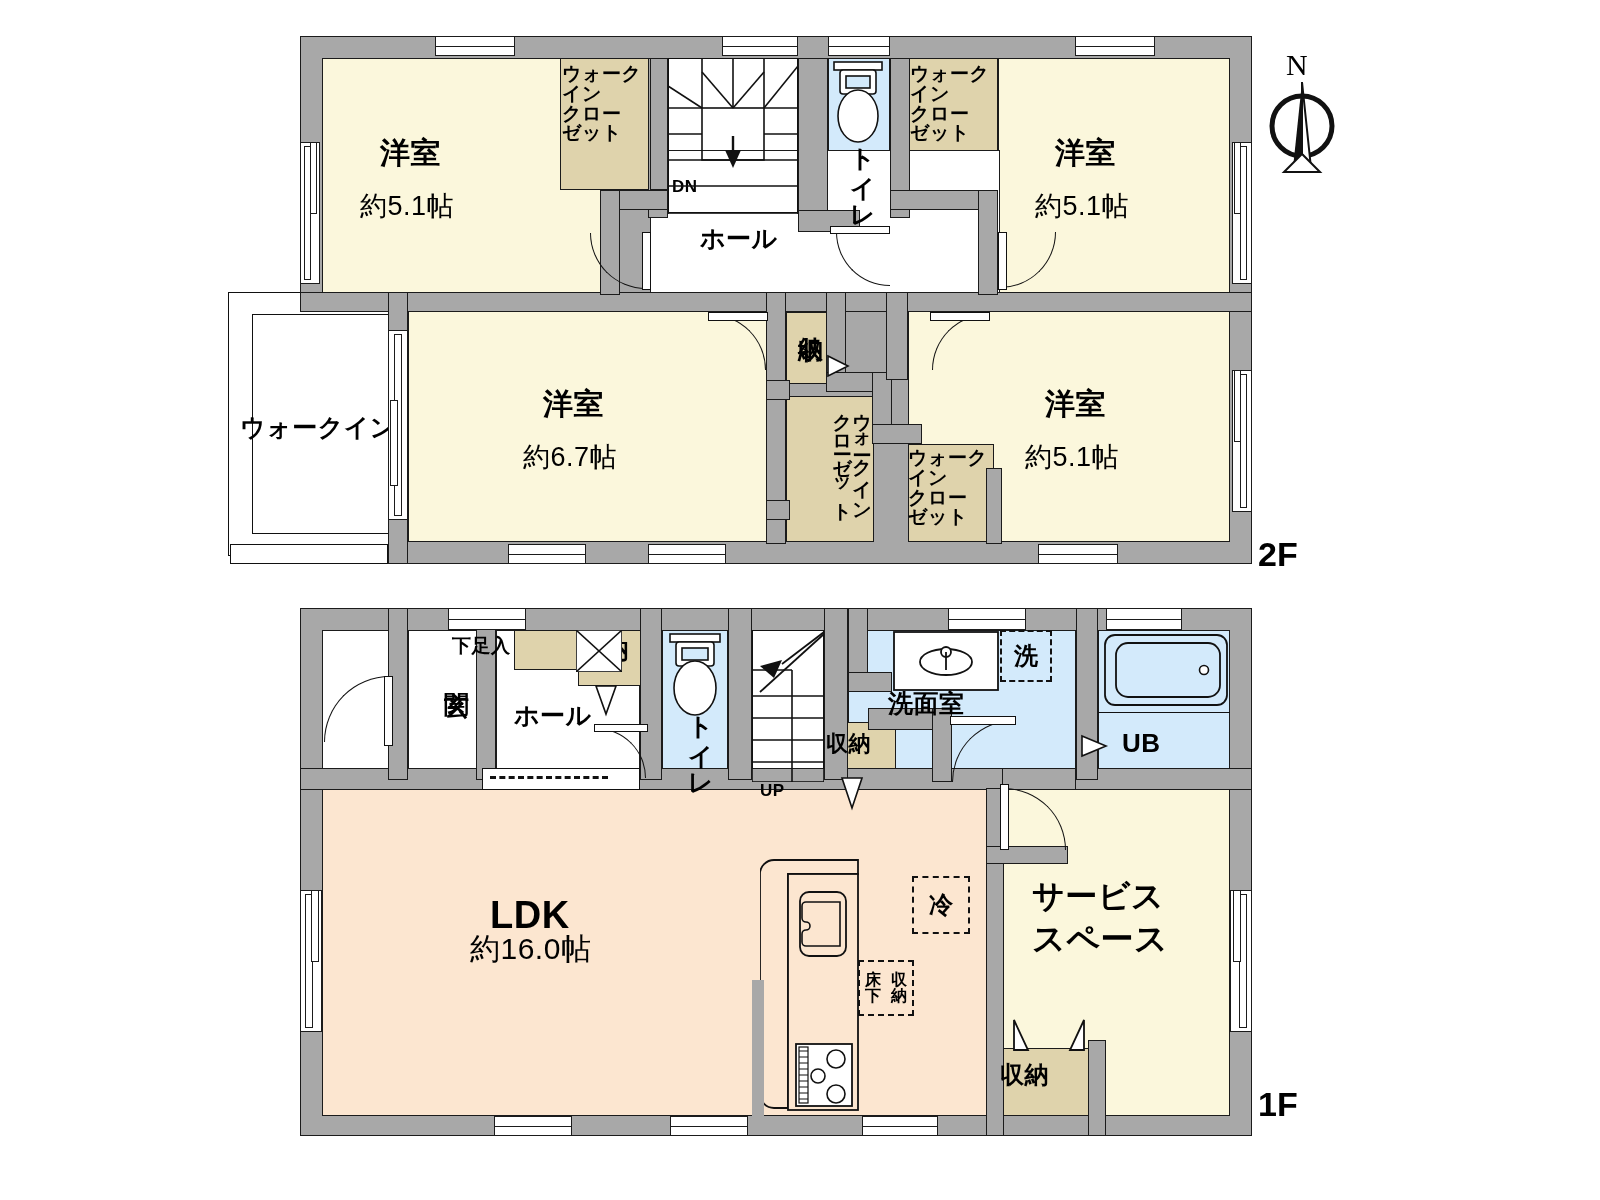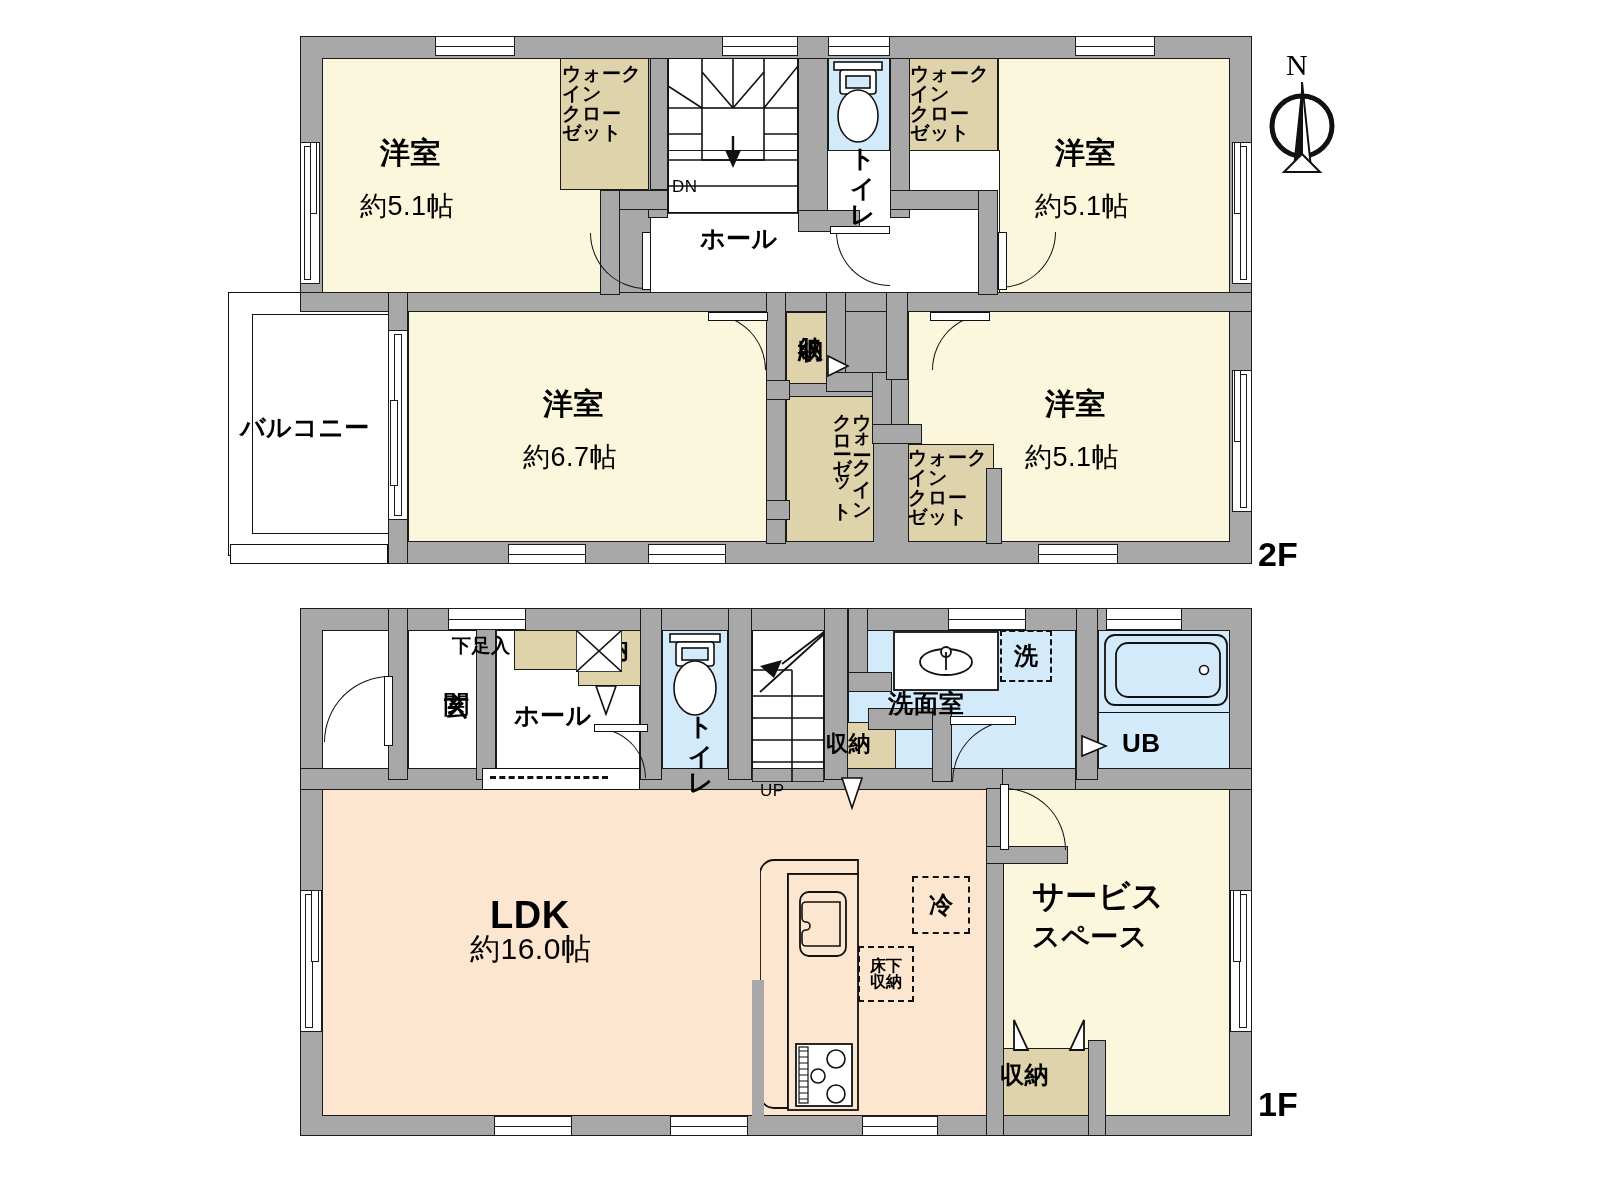--- a/index.html
+++ b/index.html
@@ -17,21 +17,21 @@
   .r-blue{background:#d3eafb;}
   .r-white{background:#ffffff;}
   .r-tan{background:#dfd3ac;}
 
   .lbl{position:absolute;text-align:left;line-height:1.06;white-space:pre;letter-spacing:.5px;}
   .lbl-name{font-size:30px;font-weight:bold;}
   .lbl-area{font-size:27px;font-weight:normal;}
   .lbl-mid{font-size:25px;font-weight:bold;}
   .lbl-sm{font-size:19px;font-weight:bold;line-height:1.04;}
   .lbl-en{font-size:20px;font-weight:bold;font-family:"Liberation Sans",sans-serif;}
-  .lbl-en-sm{font-size:17px;font-weight:normal;}
+  .lbl-en-sm{font-size:17px;font-weight:bold;}
   .vert{writing-mode:vertical-rl;text-orientation:upright;}
 
   .floorlabel{position:absolute;font-size:34px;font-weight:bold;}
 
   
   .win{position:absolute;background:#fff;border:1.6px solid #1b1b1b;box-sizing:border-box;}
   .win.h::after{content:"";position:absolute;left:0;right:0;top:50%;height:0;border-top:1.4px solid #1b1b1b;}
   
   .sash{position:absolute;background:#fff;border:1.5px solid #1b1b1b;box-sizing:border-box;}
 
@@ -95,21 +95,21 @@
     <div class="room r-tan" style="left:786px;top:396px;width:88px;height:146px;"></div>
 
     <div class="room r-tan" style="left:908px;top:444px;width:86px;height:98px;"></div>
 
     <div class="room r-yellow" style="left:908px;top:310px;width:322px;height:232px;"></div>
 
     <div class="room r-tan" style="left:908px;top:444px;width:86px;height:98px;"></div>
 
     <div class="thin" style="left:228px;top:292px;width:174px;height:264px;background:#fff;"></div>
     <div class="thin" style="left:252px;top:314px;width:150px;height:220px;background:#fff;"></div>
-    <div class="lbl lbl-mid" style="left:240px;top:414px;width:176px;">バルコニー</div>
+    <div class="lbl lbl-mid" style="left:240px;top:414px;width:176px;">ウォークイン</div>
 
     <div class="wall" style="left:300px;top:292px;width:952px;height:20px;"></div>
 
     <div class="wall" style="left:648px;top:58px;width:20px;height:160px;"></div>
     <div class="wall" style="left:600px;top:190px;width:68px;height:20px;"></div>
     <div class="wall" style="left:600px;top:190px;width:20px;height:105px;"></div>
 
     <div class="wall" style="left:798px;top:58px;width:30px;height:166px;"></div>
     <div class="wall" style="left:798px;top:210px;width:62px;height:22px;"></div>
 
@@ -298,31 +298,31 @@
     <div class="lbl lbl-mid vert" style="left:678px;top:108px;height:80px;width:36px;">トイレ</div>
     <div class="lbl lbl-en-sm" style="left:760px;top:192px;width:50px;">UP</div>
     <div class="lbl lbl-mid" style="left:826px;top:142px;width:70px;font-size:22px;">収納</div>
     <div class="lbl lbl-mid" style="left:888px;top:100px;width:160px;">洗面室</div>
     <div class="lbl lbl-en" style="left:1122px;top:140px;width:90px;font-size:26px;">UB</div>
 
     <div class="lbl lbl-name" style="left:490px;top:305px;width:130px;font-size:38px;">LDK</div>
     <div class="lbl lbl-area" style="left:470px;top:343px;width:180px;font-size:30px;">約16.0帖</div>
 
     <div class="lbl lbl-name" style="left:1032px;top:290px;width:172px;font-size:32px;">サービス</div>
-    <div class="lbl lbl-name" style="left:1032px;top:332px;width:172px;font-size:28px;">スペース</div>
+    <div class="lbl lbl-name" style="left:1032px;top:332px;width:172px;font-size:33px;">スペース</div>
 
     <div class="lbl lbl-mid" style="left:1000px;top:472px;width:98px;font-size:24px;">収納</div>
 
     <div class="dash" style="left:1000px;top:40px;width:52px;height:52px;">
       <span>洗</span>
     </div>
     <div class="dash" style="left:912px;top:286px;width:58px;height:58px;">
       <span>冷</span>
     </div>
-    <div class="dash small" style="left:858px;top:356px;width:56px;height:56px;flex-direction:column;">
+    <div class="dash small" style="left:858px;top:370px;width:56px;height:56px;flex-direction:row;">
       <span>床下</span>
       <span>収納</span>
     </div>
 
     <svg style="position:absolute;left:662px;top:42px;" width="68" height="120">
       <rect x="8" y="2" width="50" height="8" fill="#fff" stroke="#111" stroke-width="1.6"></rect>
       <rect x="14" y="10" width="38" height="24" rx="3" fill="#fff" stroke="#111" stroke-width="1.6"></rect>
       <rect x="20" y="16" width="26" height="12" fill="#d3eafb" stroke="#111" stroke-width="1.6"></rect>
       <ellipse cx="33" cy="56" rx="21" ry="27" fill="#fff" stroke="#111" stroke-width="1.6"></ellipse>
     </svg>

